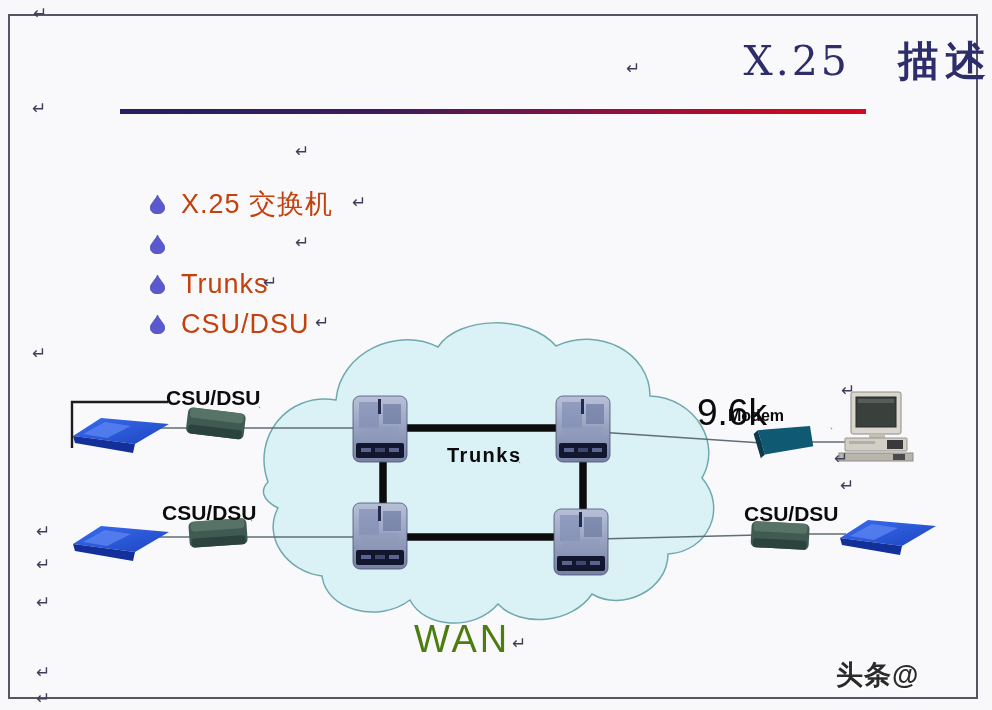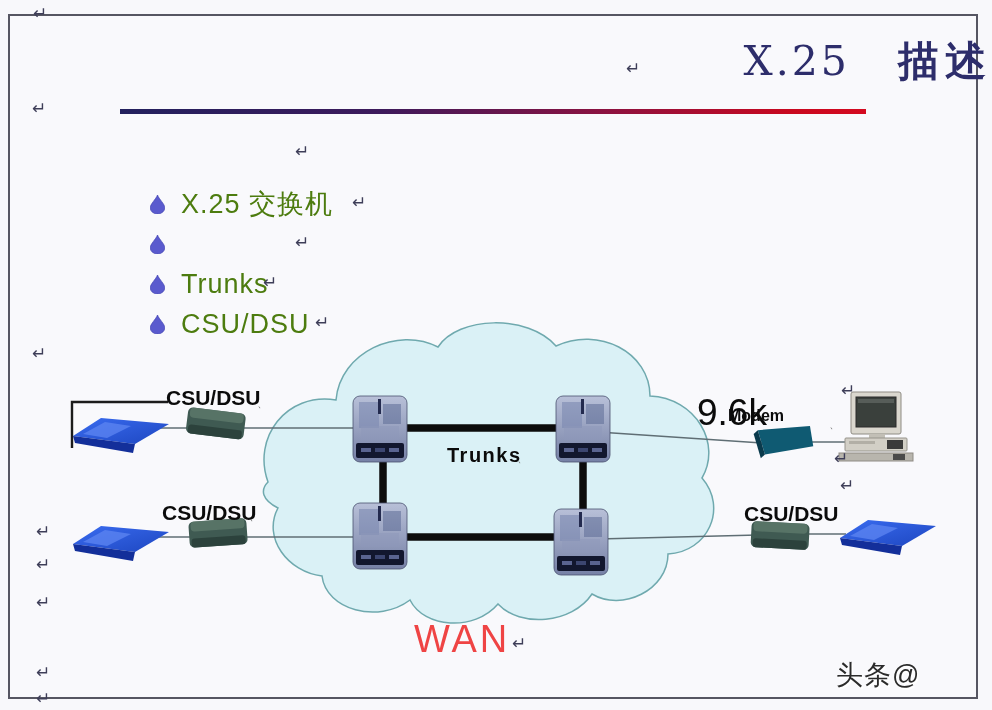--- a/index.html
+++ b/index.html
@@ -22,26 +22,26 @@
     position:absolute;left:120px;top:109px;width:746px;height:5px;
     background:linear-gradient(90deg,#23215e 0%,#3d1a5c 35%,#8c1240 65%,#c9081f 90%,#d40a20 100%);
   }
   .heading{
     position:absolute;left:116px;top:131px;
     font-size:31px;font-weight:600;color:#0c0c0c;letter-spacing:2px;
   }
   .bullets{position:absolute;left:150px;top:184px;}
   .bullet-row{display:flex;align-items:center;height:40px;}
   .bullet-row .drop{width:15px;height:19px;margin-right:16px;flex:0 0 auto;}
-  .bullet-row .btxt{font-size:27px;color:#4d7c0f;letter-spacing:1px;text-align:right;}
+  .bullet-row .btxt{font-size:27px;color:#c2410c;letter-spacing:1px;text-align:right;}
   .dlabel{position:absolute;font-weight:bold;font-size:21px;color:#0b0b0b;white-space:nowrap;}
   .big{position:absolute;font-size:37px;color:#0b0b0b;white-space:nowrap;}
-  .wan{position:absolute;left:414px;top:618px;font-size:38px;letter-spacing:3px;color:#ef4444;}
+  .wan{position:absolute;left:414px;top:618px;font-size:38px;letter-spacing:3px;color:#4d7c0f;}
   .watermark{
-    position:absolute;left:836px;top:657px;font-size:27px;font-weight:normal;color:#2b2b2b;
+    position:absolute;left:836px;top:657px;font-size:27px;font-weight:bold;color:#2b2b2b;
     text-shadow:1.5px 1.5px 0 #ffffff,-0.5px -0.5px 0 #ffffff;letter-spacing:1px;
   }
   .pm{position:absolute;font-size:17px;color:#3e3e58;font-family:"DejaVu Sans", sans-serif;}
   .tick{position:absolute;font-size:11px;color:#777;}
   svg.diagram{position:absolute;left:0;top:0;pointer-events:none;}
 </style>
 </head>
 <body>
 
 <div class="slide">

